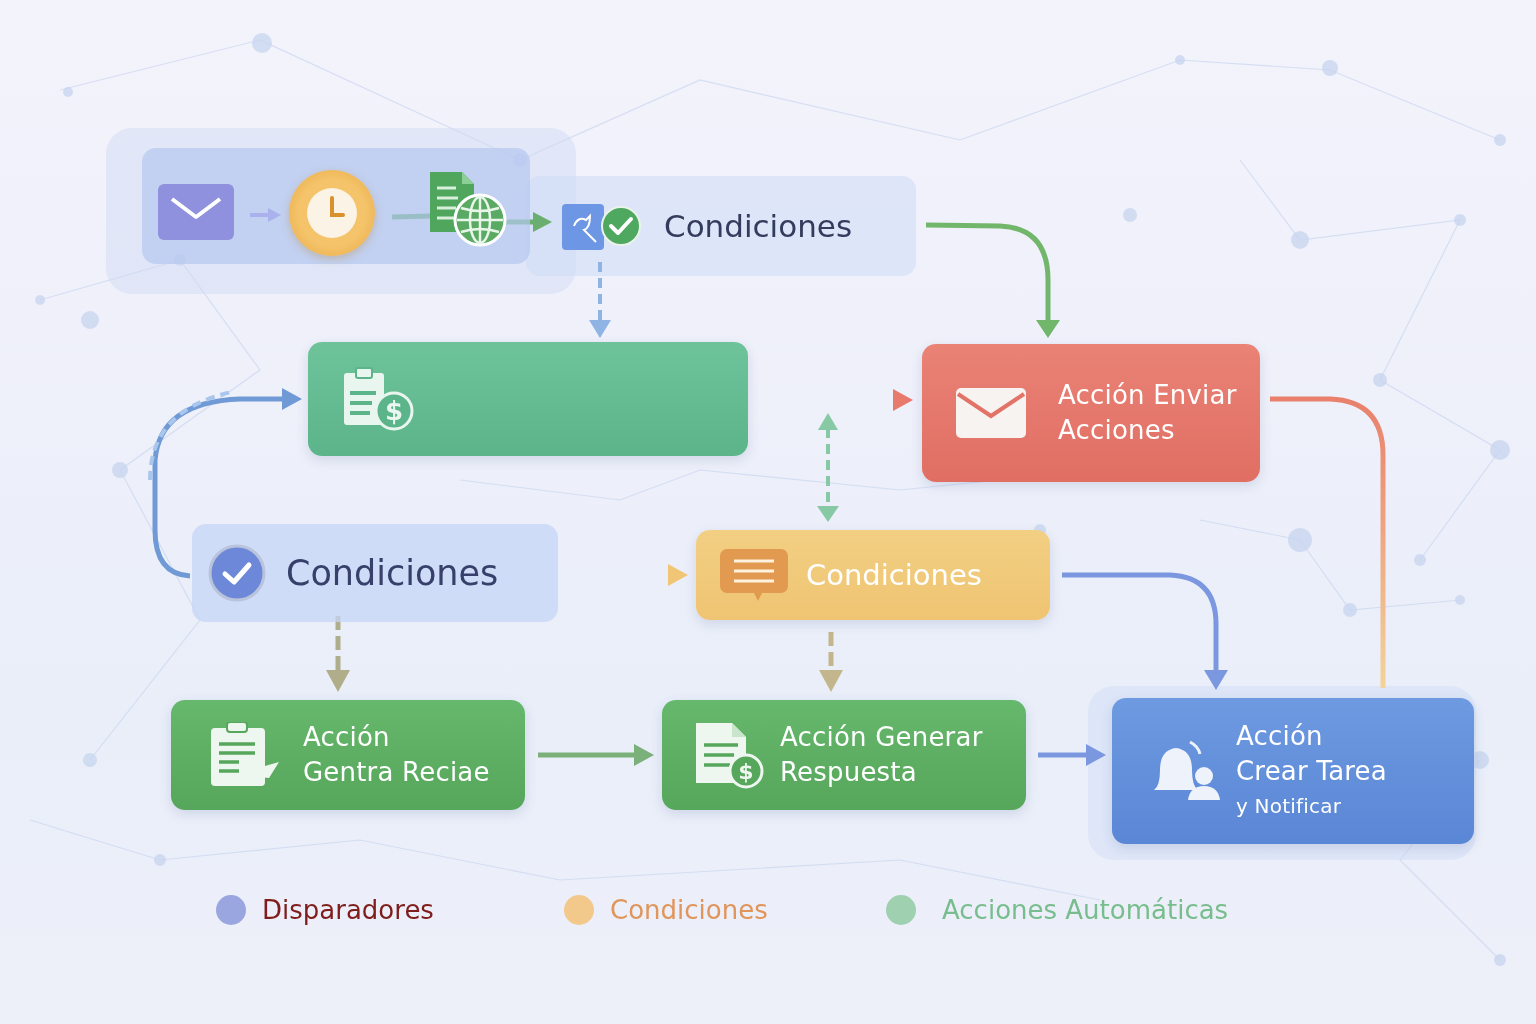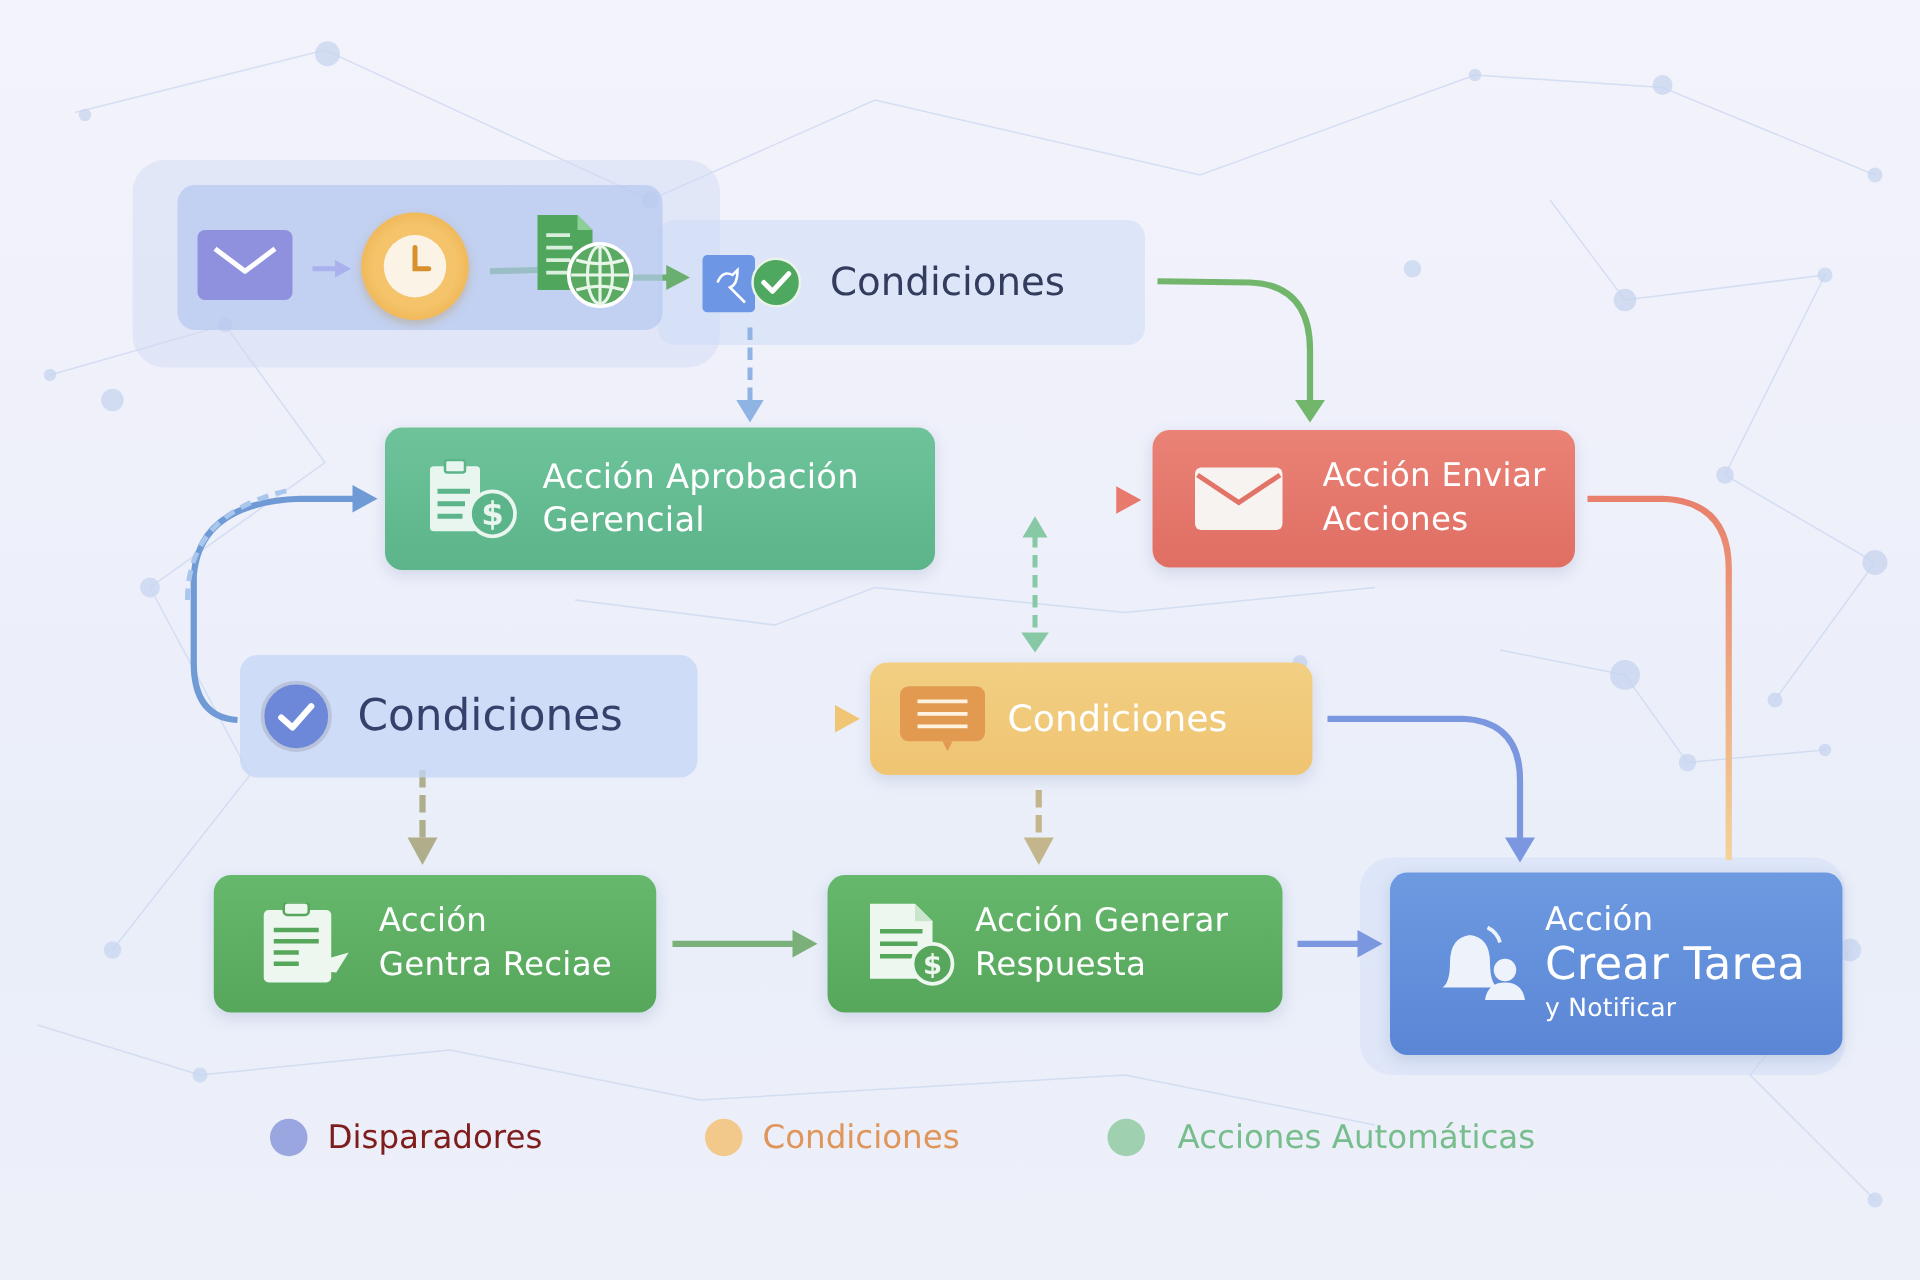--- a/index.html
+++ b/index.html
@@ -198,27 +198,23 @@
         <rect x="14" y="1" width="16" height="10" rx="2" fill="#e9f6ef" stroke="#5cb48a" stroke-width="2"></rect>
         <g stroke="#5cb48a" stroke-width="4">
           <line x1="8" y1="26" x2="34" y2="26"></line>
           <line x1="8" y1="36" x2="30" y2="36"></line>
           <line x1="8" y1="46" x2="28" y2="46"></line>
         </g>
         <circle cx="52" cy="44" r="18" fill="#5cb48a" stroke="#e9f6ef" stroke-width="3"></circle>
         <text x="52" y="53" text-anchor="middle" font-size="26" font-weight="bold" fill="#e9f6ef" font-family="DejaVu Sans, sans-serif">$</text>
       </svg>
   </span>
-  <div style="margin-left:16px;">
-    <div class="label">Acción Aprobación</div>
-    <div class="label">Gerencial</div>
-  </div>
-</div>
-
-<div class="node red" style="left:922px;top:344px;width:338px;height:110px;padding-left:32px;">
+</div>
+
+<div class="node red" style="left:922px;top:344px;width:338px;height:138px;padding-left:32px;">
   <span class="icon">
     <svg width="74" height="54" viewBox="0 0 74 54">
         <rect x="2" y="2" width="70" height="50" rx="5" fill="#f7f3f1"></rect>
         <polyline points="4,8 37,30 70,8" fill="none" stroke="#e27367" stroke-width="4"></polyline>
       </svg>
   </span>
   <div style="margin-left:30px;">
     <div class="label" style="font-size:26px;">Acción Enviar</div>
     <div class="label" style="font-size:26px;">Acciones</div>
   </div>
@@ -293,21 +289,21 @@
   <span class="icon">
     <svg width="76" height="66" viewBox="0 0 76 66">
         <path d="M8 52 Q14 48 14 32 Q14 12 30 10 Q46 12 46 32 Q46 48 52 52 Z" fill="#eef2fb"></path>
         <path d="M44 4 Q52 8 54 16" fill="none" stroke="#eef2fb" stroke-width="3"></path>
         <circle cx="58" cy="38" r="9" fill="#eef2fb"></circle>
         <path d="M42 62 Q44 48 58 48 Q72 48 74 62 Z" fill="#eef2fb"></path>
       </svg>
   </span>
   <div style="margin-left:14px;">
     <div class="label" style="font-size:26px;">Acción</div>
-    <div class="label" style="font-size:36px;">Crear Tarea</div>
+    <div class="label" style="font-size:26px;">Crear Tarea</div>
     <div class="label" style="font-size:20px;">y Notificar</div>
   </div>
 </div>
 
 <div class="legend">
   <div class="legend-item" style="left:216px;">
     <span class="legend-dot" style="background:#9aa6e0;"></span>
     <span style="color:#7f1d1d;">Disparadores</span>
   </div>
   <div class="legend-item" style="left:564px;">

